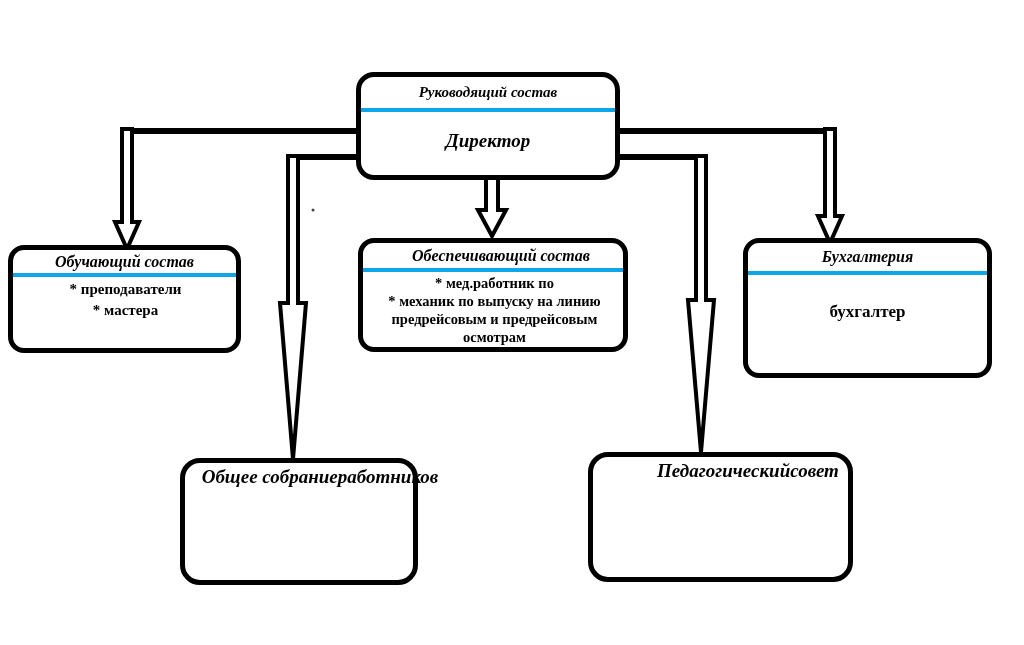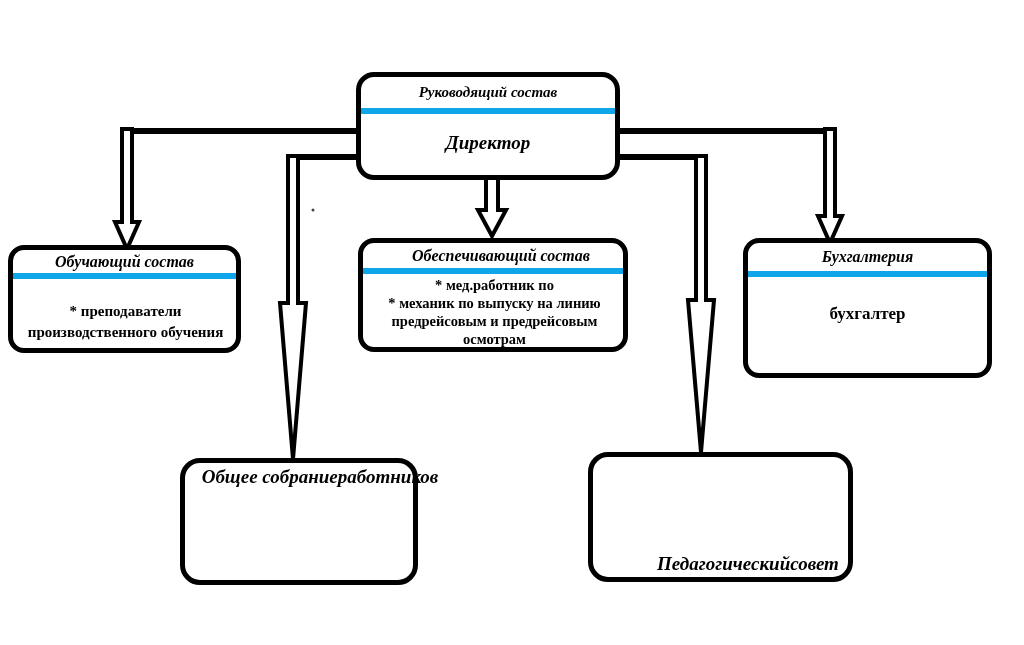--- a/index.html
+++ b/index.html
@@ -22,42 +22,42 @@
     background: #ffffff;
     border: 5px solid #000;
     border-radius: 16px;
     box-sizing: border-box;
     overflow: hidden;
   }
   .box .hdr {
     display: flex;
     align-items: center;
     justify-content: center;
-    border-bottom: 6px solid #0ea5e9;
+    border-bottom: 4px solid #0ea5e9;
     font-style: italic;
     font-weight: bold;
     box-sizing: content-box;
   }
   .box .bod { box-sizing: border-box; text-align: center; }
 
   
   #director { left: 356px; top: 72px; width: 264px; height: 108px; border-radius: 18px; }
   #director .hdr { height: 31px; font-size: 15px; }
   #director .bod {
     height: 57px;
     display: flex; align-items: center; justify-content: center;
     font-style: italic; font-weight: bold; font-size: 19px;
   }
 
   
   #teaching { left: 8px; top: 245px; width: 233px; height: 108px; }
   #teaching .hdr { height: 23px; font-size: 16px; }
   #teaching .bod {
     padding: 2px 3px 0 5px;
-    font-weight: bold; font-size: 15px; line-height: 21px; margin-top: 20px;
+    font-weight: bold; font-size: 15px; line-height: 21px;
   }
 
   
   #support { left: 358px; top: 238px; width: 270px; height: 114px; }
   #support .hdr { height: 25px; font-size: 16px; padding-left: 16px; }
   #support .bod {
     padding: 2px 2px 0 5px;
     font-weight: bold; font-size: 14.5px; line-height: 18px;
   }
 
@@ -78,21 +78,21 @@
     border-radius: 20px;
     box-sizing: border-box;
     display: flex;
     justify-content: center;
     font-style: italic;
     font-weight: bold;
     font-size: 19px;
     line-height: 27px;
   }
   #meeting { left: 180px; top: 458px; width: 238px; height: 127px; padding-left: 42px; }
-  #council { left: 588px; top: 452px; width: 265px; height: 130px; padding-left: 55px; align-items: flex-end; }
+  #council { left: 588px; top: 452px; width: 265px; height: 130px; padding-left: 55px; }
 
   .line-div { white-space: nowrap; }
 </style>
 </head>
 <body>
 
 <div id="stage">
 
   <svg id="connector-layer" viewBox="0 0 1024 645" xmlns="http://www.w3.org/2000/svg">
 
@@ -112,21 +112,21 @@
 
   <div class="box" id="director">
     <div class="hdr">Руководящий состав</div>
     <div class="bod">Директор</div>
   </div>
 
   <div class="box" id="teaching">
     <div class="hdr">Обучающий состав</div>
     <div class="bod">
       <div class="line-div">* преподаватели</div>
-      <div class="line-div">производственного обучения</div>
+      <div class="line-div">* мастера</div>
     </div>
   </div>
 
   <div class="box" id="support">
     <div class="hdr">Обеспечивающий состав</div>
     <div class="bod">
       <div class="line-div">* мед.работник по</div>
       <div class="line-div">* механик по выпуску на линию</div>
       <div class="line-div">предрейсовым и предрейсовым</div>
       <div class="line-div">осмотрам</div>

